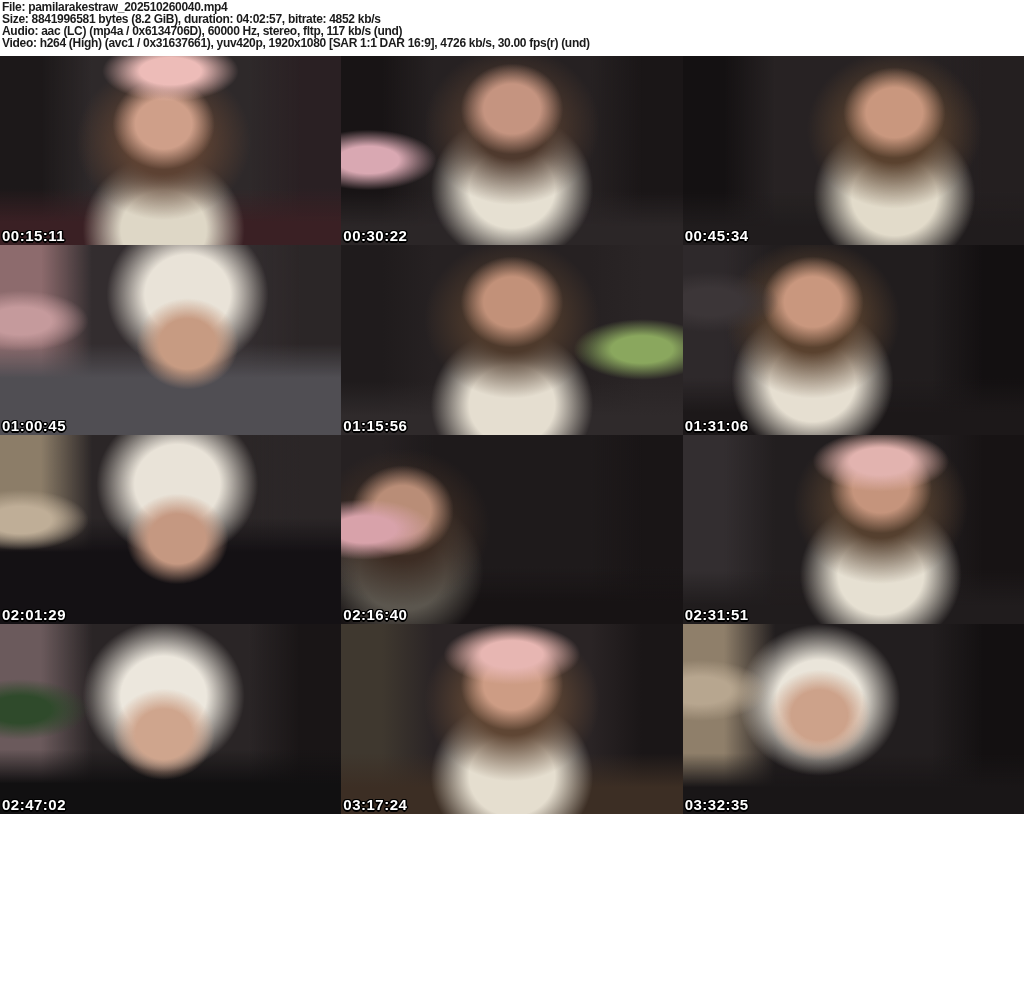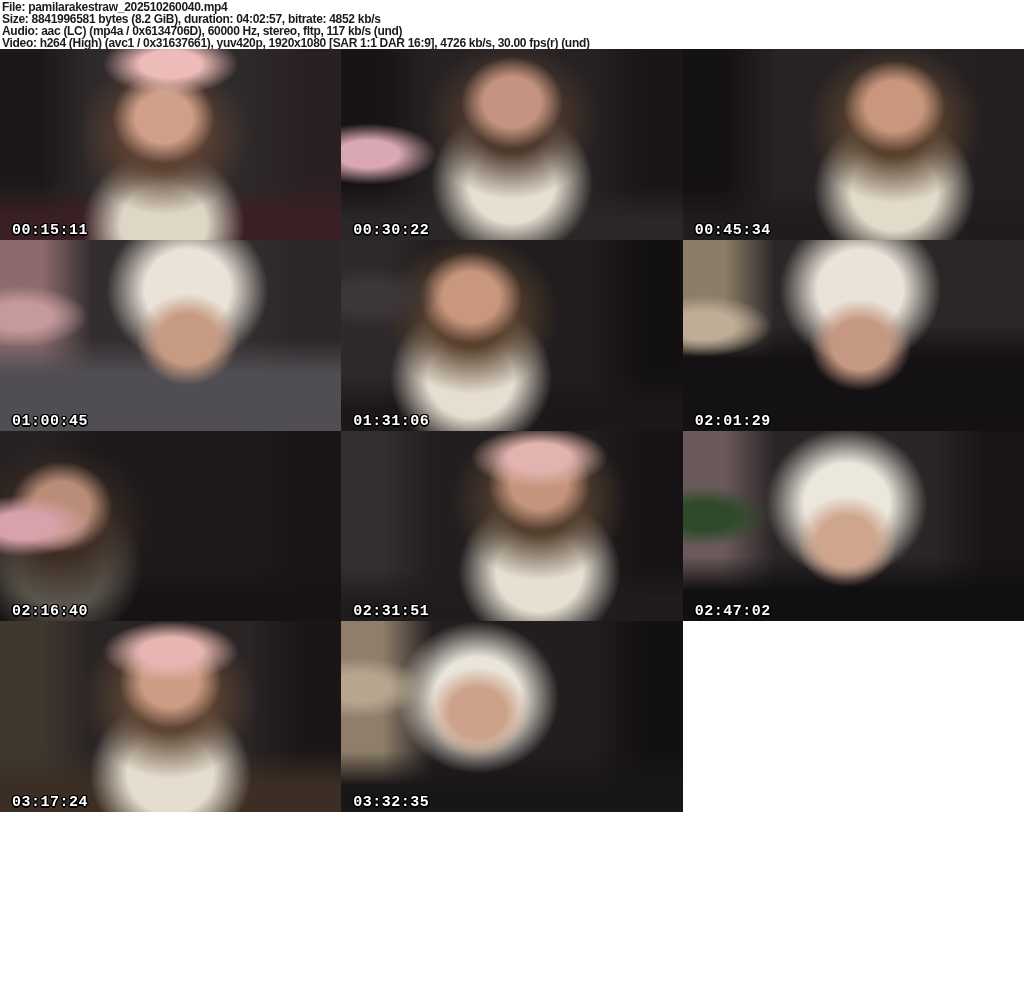--- a/index.html
+++ b/index.html
@@ -13,21 +13,21 @@
     overflow: hidden;
     font-family: "Liberation Sans", sans-serif;
   }
   .sheet {
     width: 1024px;
     height: 1003px;
     display: flex;
     flex-direction: column;
   }
   .header {
-    height: 49px;
+    height: 56px;
     box-sizing: border-box;
     padding: 1px 0 0 2px;
     background: #ffffff;
     border-radius: 7px;
   }
   .header .line {
     font-size: 12px;
     line-height: 12px;
     font-weight: bold;
     letter-spacing: -0.3px;
@@ -49,23 +49,23 @@
       radial-gradient(15% 24% at var(--fx,50%) var(--sy,34%), var(--skin,transparent) 0 55%, transparent 100%),
       radial-gradient(27% 44% at var(--fx,50%) calc(var(--sy,34%) + 9%), var(--hair,transparent) 0 40%, transparent 95%),
       radial-gradient(25% 42% at var(--fx,50%) var(--ty,78%), var(--top,transparent) 0 50%, transparent 95%),
       linear-gradient(0deg, var(--bottom,transparent) 0 var(--bh,13%), transparent calc(var(--bh,13%) + 18%)),
       linear-gradient(90deg, var(--edgeL,transparent) 0 12%, transparent 27%),
       linear-gradient(270deg, var(--edgeR,transparent) 0 12%, transparent 27%),
       var(--bg,#221e1f);
   }
   .ts {
     position: absolute;
-    left: 12px;
+    left: 2px;
     bottom: 1px;
-    font-family: Liberation Mono, monospace;
+    font-family: Liberation Sans, sans-serif;
     font-weight: bold;
     font-size: 15px;
     line-height: 17px;
     color: #ffffff;
     text-shadow:
       -1.5px 0 #000, 1.5px 0 #000, 0 -1.5px #000, 0 1.5px #000,
       -1px -1px #000, 1px 1px #000, -1px 1px #000, 1px -1px #000;
     letter-spacing: 0.5px;
   }
 </style>
@@ -85,20 +85,23 @@
       </div>
       <div class="thumb" style="--fx: 50%; --sy: 28%; --hair: #4f3a2e; --skin: #c59480; --top: #e6e0d2; --ty: 70%; --accent: #d9a8b2; --ax: 8%; --ay: 55%; --edgeL: #181415; --edgeR: #1a1617; --bottom: #2b2627; --bh: 10%; --bg: #262122;">
         <span class="ts">00:30:22</span>
       </div>
       <div class="thumb" style="--fx: 62%; --sy: 30%; --hair: #5a422f; --skin: #c9977e; --top: #e2dbca; --ty: 74%; --accent: transparent; --ax: 50%; --ay: 10%; --edgeL: #141112; --edgeR: #241f20; --bottom: #201c1d; --bh: 10%; --bg: #272223;">
         <span class="ts">00:45:34</span>
       </div>
       <div class="thumb" style="--fx: 55%; --sy: 52%; --hair: transparent; --skin: #c79b82; --top: #e9e3d8; --ty: 26%; --accent: #c59a9c; --ax: 6%; --ay: 40%; --edgeL: #8d6b6d; --edgeR: #2b2627; --bottom: #504e53; --bh: 30%; --bg: #332d2f;">
         <span class="ts">01:00:45</span>
       </div>
+      <div class="thumb" style="--fx: 50%; --sy: 30%; --hair: #4e3a2c; --skin: #c29179; --top: #e5ded0; --ty: 84%; --accent: #8aa75e; --ax: 88%; --ay: 55%; --edgeL: #1f1b1c; --edgeR: #2a2526; --bottom: #2f2a2b; --bh: 10%; --bg: #262122;">
+        <span class="ts">01:15:56</span>
+      </div>
       <div class="thumb" style="--fx: 38%; --sy: 30%; --hair: #5a422f; --skin: #c9977e; --top: #e6dfd1; --ty: 72%; --accent: #3c3638; --ax: 8%; --ay: 30%; --edgeL: #2e292b; --edgeR: #131011; --bottom: #1c1819; --bh: 12%; --bg: #211d1e;">
         <span class="ts">01:31:06</span>
       </div>
       <div class="thumb" style="--fx: 52%; --sy: 55%; --hair: transparent; --skin: #c59881; --top: #e9e3d8; --ty: 26%; --accent: #bfae97; --ax: 6%; --ay: 45%; --edgeL: #8c7d68; --edgeR: #2b2627; --bottom: #141114; --bh: 38%; --bg: #2b2627;">
         <span class="ts">02:01:29</span>
       </div>
       <div class="thumb" style="--fx: 18%; --sy: 40%; --hair: #3d2d24; --skin: #b98d77; --top: #5b564e; --ty: 72%; --accent: #d8a2aa; --ax: 7%; --ay: 50%; --edgeL: #262122; --edgeR: #191516; --bottom: #171314; --bh: 12%; --bg: #1e1a1b;">
         <span class="ts">02:16:40</span>
       </div>
       <div class="thumb" style="--fx: 58%; --sy: 28%; --hair: #55402f; --skin: #c5947c; --top: #e6e0d2; --ty: 74%; --accent: #e2b3af; --ax: 58%; --ay: 14%; --edgeL: #332e30; --edgeR: #171314; --bottom: #201c1d; --bh: 10%; --bg: #221e1f;">

